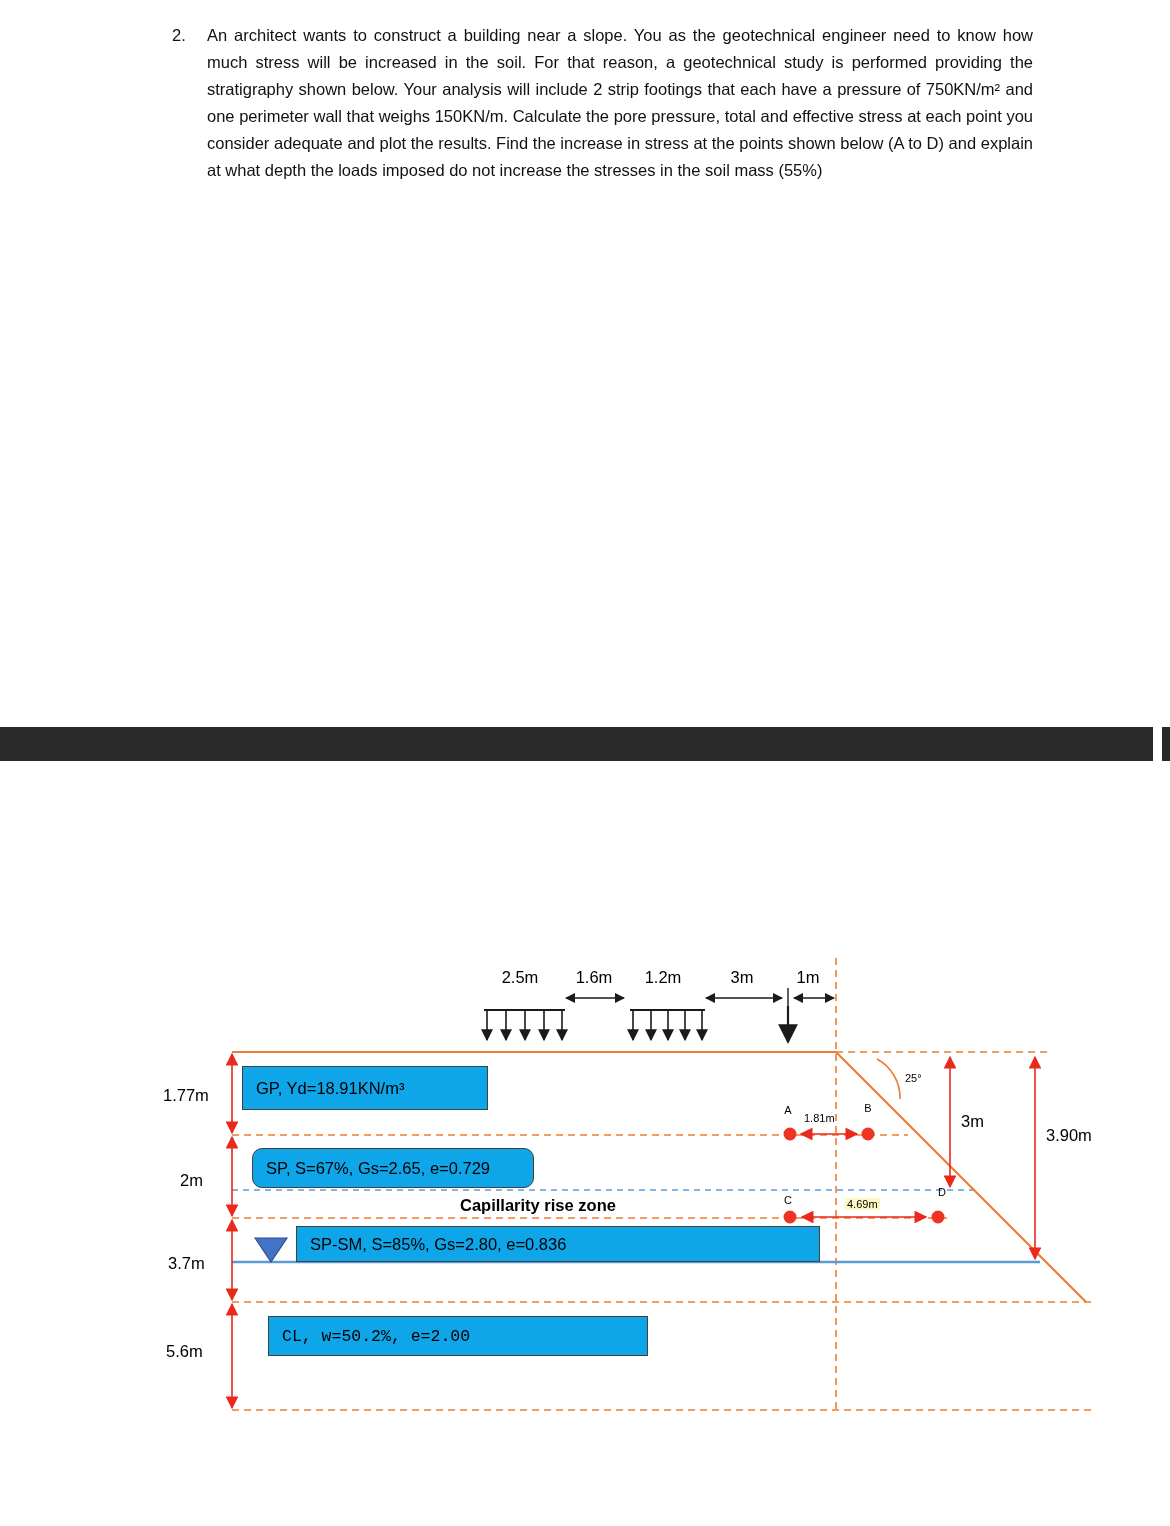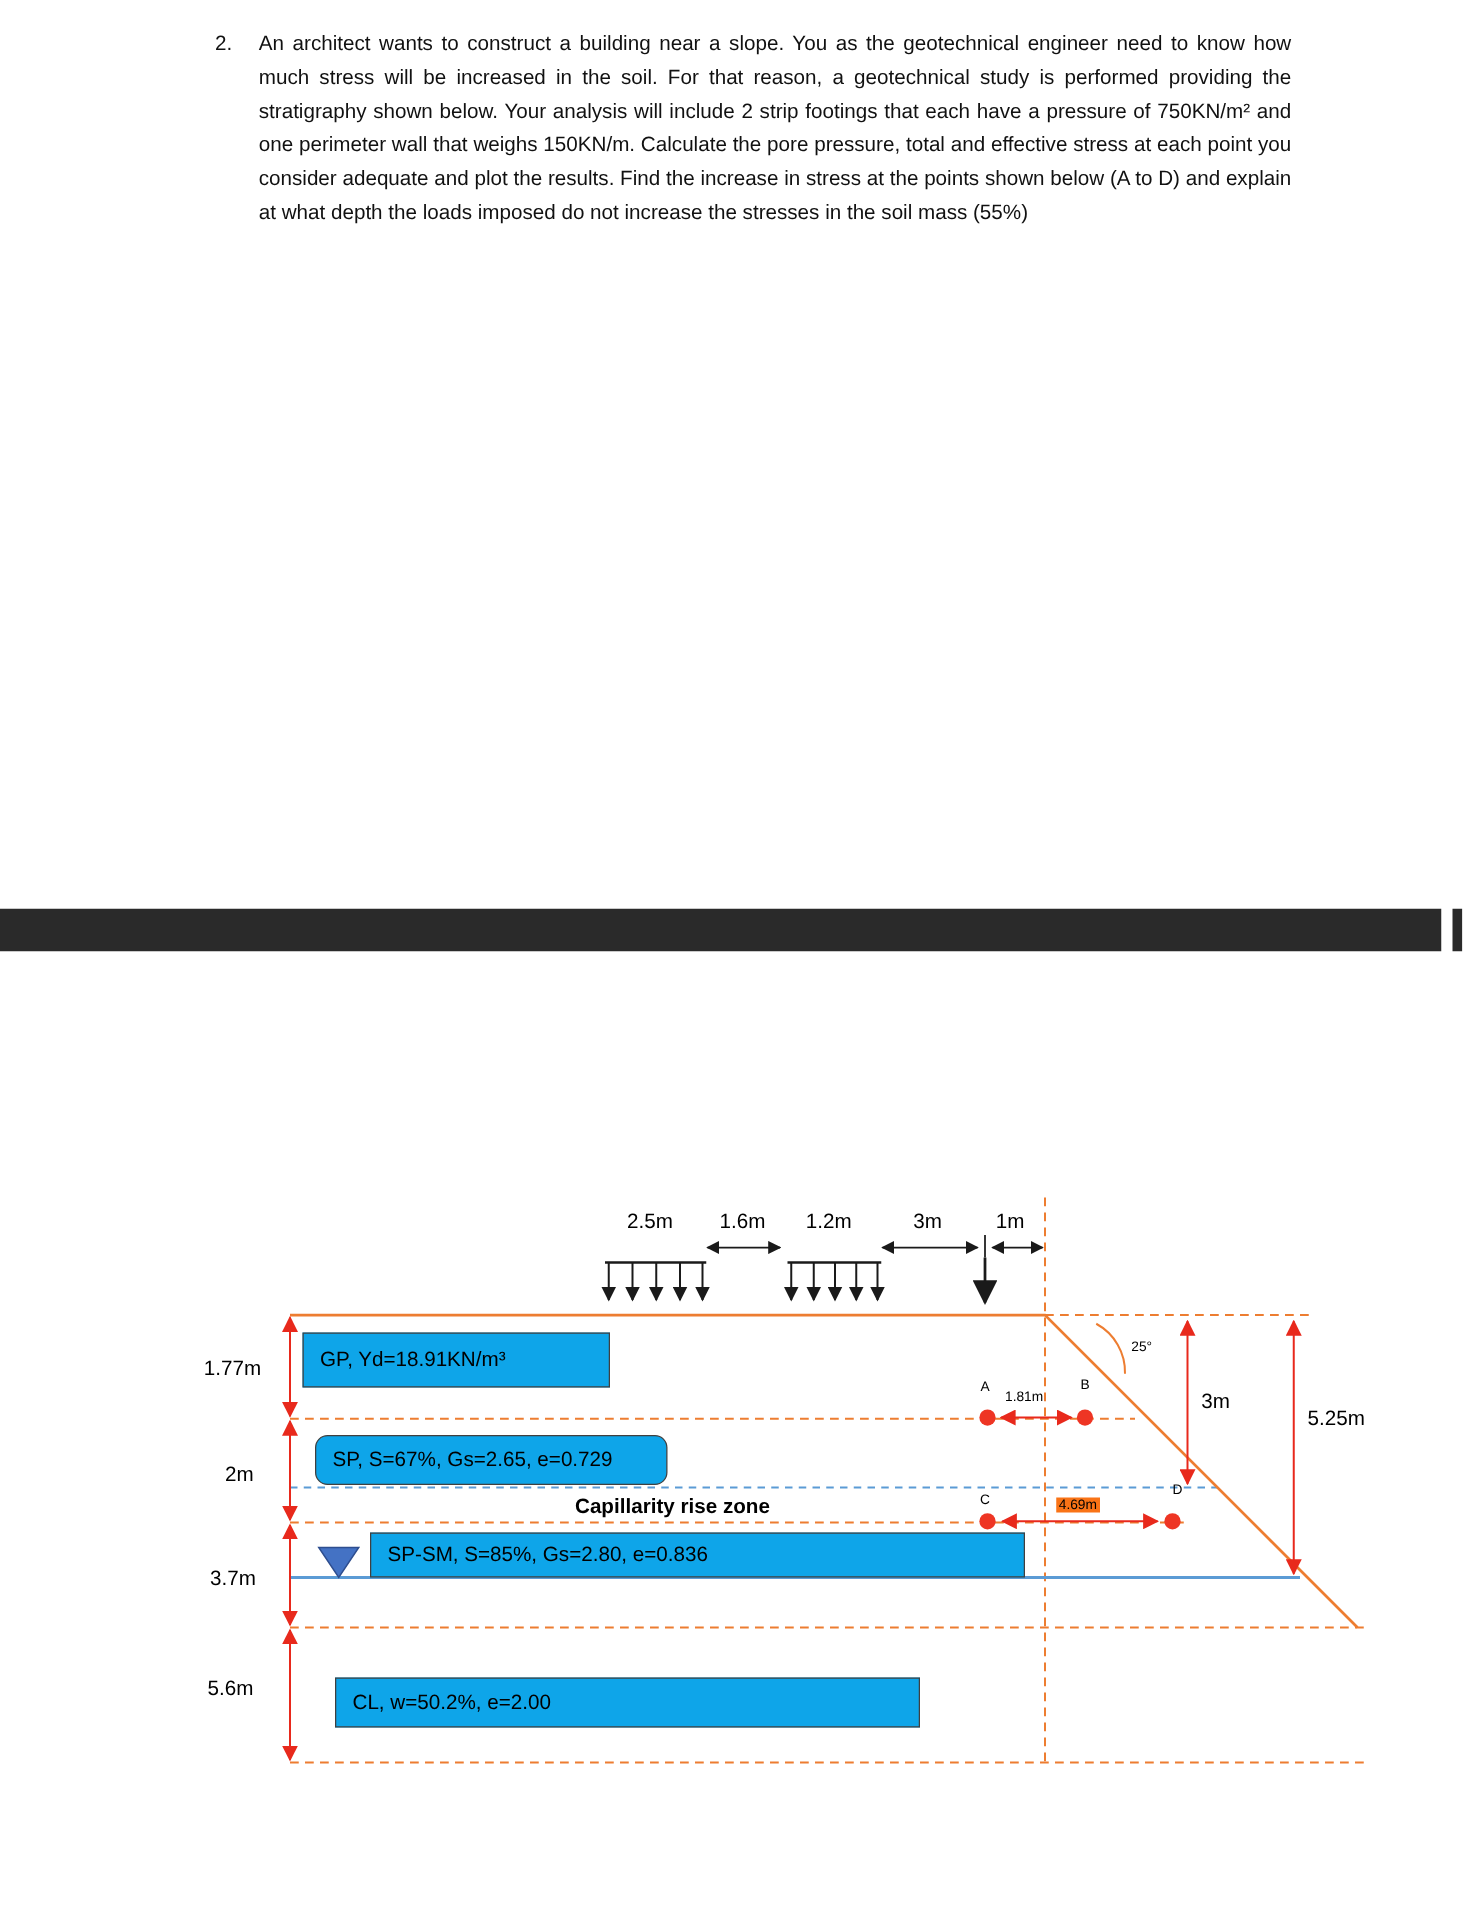--- a/index.html
+++ b/index.html
@@ -14,21 +14,21 @@
 
   
   .divider-main { position:absolute; left:0; top:727px; width:1153px; height:34px; background:#2a2a2a; }
   .divider-chip { position:absolute; left:1162px; top:727px; width:8px; height:34px; background:#2a2a2a; }
 
   
   .diagram { position:absolute; left:0; top:950px; width:1170px; height:500px;padding-left:46px; }
   .diagram svg { position:absolute; left:0; top:0; }
   .lab { position:absolute; font-size:11px; color:#000; white-space:nowrap; }
   .lab.c { text-align:center; }
-  .lab.bg { background:#f97316; padding:0 2px; }
+  .lab.bg { background:#fef9c3; padding:0 2px; }
   .dim { font-size:16.5px; }
   .box { position:absolute; background:#0ea5e9; border:1px solid #404040; display:flex; align-items:center; padding-left:13px; font-size:16.5px; color:#000; }
 </style>
 </head>
 <body>
 
 <div class="page">
 
   <div class="problem">
     <span class="problem-number">2.</span>
@@ -131,31 +131,31 @@
     <div class="lab c dim" style="left:785px; top:18px; width:46px;">1m</div>
 
     <div class="lab dim" style="left:163px; top:136px;">1.77m</div>
     <div class="lab dim" style="left:180px; top:221px;">2m</div>
     <div class="lab dim" style="left:168px; top:304px;">3.7m</div>
     <div class="lab dim" style="left:166px; top:392px;">5.6m</div>
 
     <div class="box" style="left:242px; top:116px; width:246px; height:44px;">GP, Yd=18.91KN/m³</div>
     <div class="box" style="left:252px; top:198px; width:282px; height:40px;border-radius:10px;">SP, S=67%, Gs=2.65, e=0.729</div>
     <div class="box" style="left:296px; top:276px; width:524px; height:36px;">SP-SM, S=85%, Gs=2.80, e=0.836</div>
-    <div class="box" style="left:268px; top:392px; width:468px; height:40px;">CL, w=50.2%, e=2.00</div>
+    <div class="box" style="left:268px; top:366px; width:380px; height:40px;font-family:Liberation Mono, monospace;">CL, w=50.2%, e=2.00</div>
 
     <div class="lab dim" style="left:460px; top:246px;font-weight:bold;">Capillarity rise zone</div>
 
     <div class="lab c" style="left:778px; top:154px; width:20px;">A</div>
     <div class="lab c" style="left:858px; top:152px; width:20px;">B</div>
     <div class="lab c" style="left:778px; top:244px; width:20px;">C</div>
     <div class="lab c" style="left:932px; top:236px; width:20px;">D</div>
 
     <div class="lab" style="left:804px; top:162px;">1.81m</div>
     <div class="lab bg" style="left:845px; top:248px;">4.69m</div>
 
     <div class="lab" style="left:905px; top:122px;">25°</div>
 
     <div class="lab dim" style="left:961px; top:162px;">3m</div>
-    <div class="lab dim" style="left:1046px; top:176px;">5.25m</div>
+    <div class="lab dim" style="left:1046px; top:176px;">3.90m</div>
 
   </div>
 </div>
 
 </body></html>

